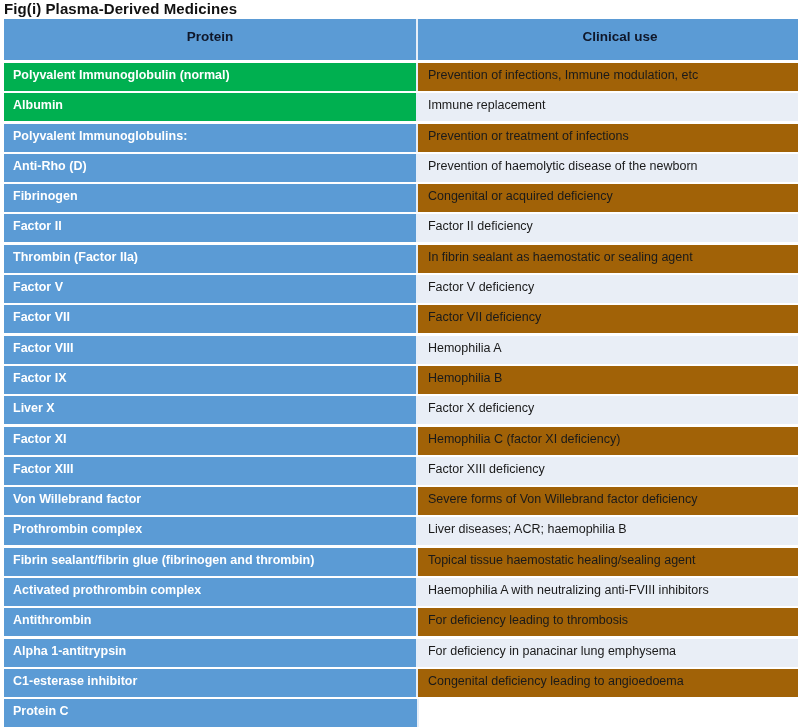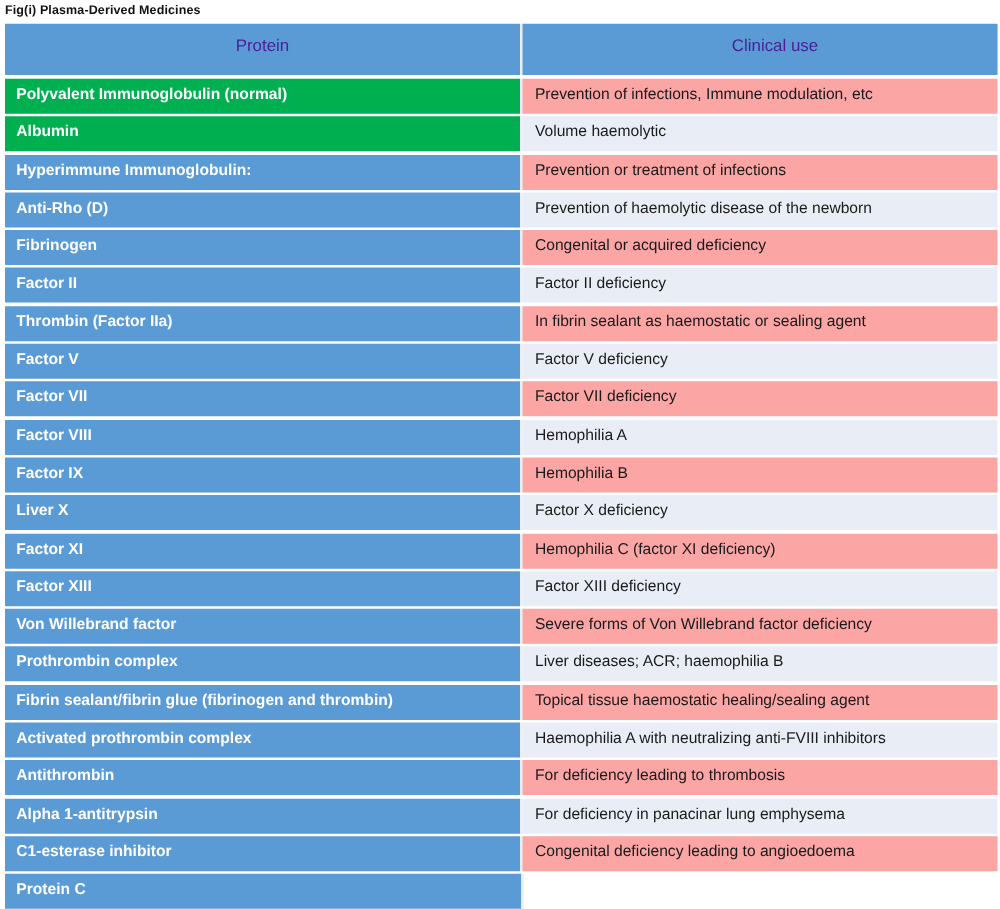--- a/index.html
+++ b/index.html
@@ -10,21 +10,21 @@
     body {
       width: 800px;
       height: 727px;
       overflow: hidden;
       font-family: "Liberation Sans", sans-serif;
     }
     .fig-title {
       position: absolute;
       left: 4px;
       top: 0px;
-      font-size: 10px;
+      font-size: 15px;
       font-weight: bold;
       color: #111111;
       line-height: 18px;
       letter-spacing: 0.1px;
     }
     .table {
       position: absolute;
       left: 4px;
       top: 19px;
       width: 794px;
@@ -34,22 +34,22 @@
     .row {
       display: flex;
       width: 794px;
     }
     .header-row {
       height: 41px;
       margin-bottom: 3px;
     }
     .header-cell {
       background: #5b9bd5;
-      color: #4c1d95;
-      font-weight: normal;
+      color: #0f172a;
+      font-weight: bold;
       font-size: 13.5px;
       display: flex;
       align-items: center;
       justify-content: center;
       box-sizing: border-box;
       padding-bottom: 6px;
     }
     .col-protein { width: 413px; }
     .col-use { width: 381px; padding-left: 24px; }
     .col-divider { width: 2px; background: #e6eef8; }
@@ -78,21 +78,21 @@
       color: #1a1a1a;
       font-size: 12.5px;
       padding-left: 10px;
       box-sizing: border-box;
       display: flex;
       align-items: flex-start;
       padding-top: 5px;
       white-space: nowrap;
       overflow: hidden;
     }
-    .row-odd .cell-use { background: #fca5a5; }
+    .row-odd .cell-use { background: #a16207; }
     .row-even .cell-use { background: #e9eef6; }
   </style>
 </head>
 <body>
 
 <div class="fig-title">Fig(i) Plasma-Derived Medicines</div>
 
 <div class="table">
   <div class="row header-row">
     <div class="header-cell col-protein">Protein</div>
@@ -101,24 +101,24 @@
   </div>
   <div id="rows-container">
       <div class="row data-row row-odd">
         <div class="cell-protein col-protein highlight">Polyvalent Immunoglobulin (normal)</div>
         <div class="col-divider"></div>
         <div class="cell-use col-use">Prevention of infections, Immune modulation, etc</div>
       </div>
       <div class="row data-row row-even">
         <div class="cell-protein col-protein highlight">Albumin</div>
         <div class="col-divider"></div>
-        <div class="cell-use col-use">Volume haemolytic</div>
-      </div>
-      <div class="row data-row row-odd">
-        <div class="cell-protein col-protein">Hyperimmune Immunoglobulin:</div>
+        <div class="cell-use col-use">Immune replacement</div>
+      </div>
+      <div class="row data-row row-odd">
+        <div class="cell-protein col-protein">Polyvalent Immunoglobulins:</div>
         <div class="col-divider"></div>
         <div class="cell-use col-use">Prevention or treatment of infections</div>
       </div>
       <div class="row data-row row-even">
         <div class="cell-protein col-protein">Anti-Rho (D)</div>
         <div class="col-divider"></div>
         <div class="cell-use col-use">Prevention of haemolytic disease of the newborn</div>
       </div>
       <div class="row data-row row-odd">
         <div class="cell-protein col-protein">Fibrinogen</div>

